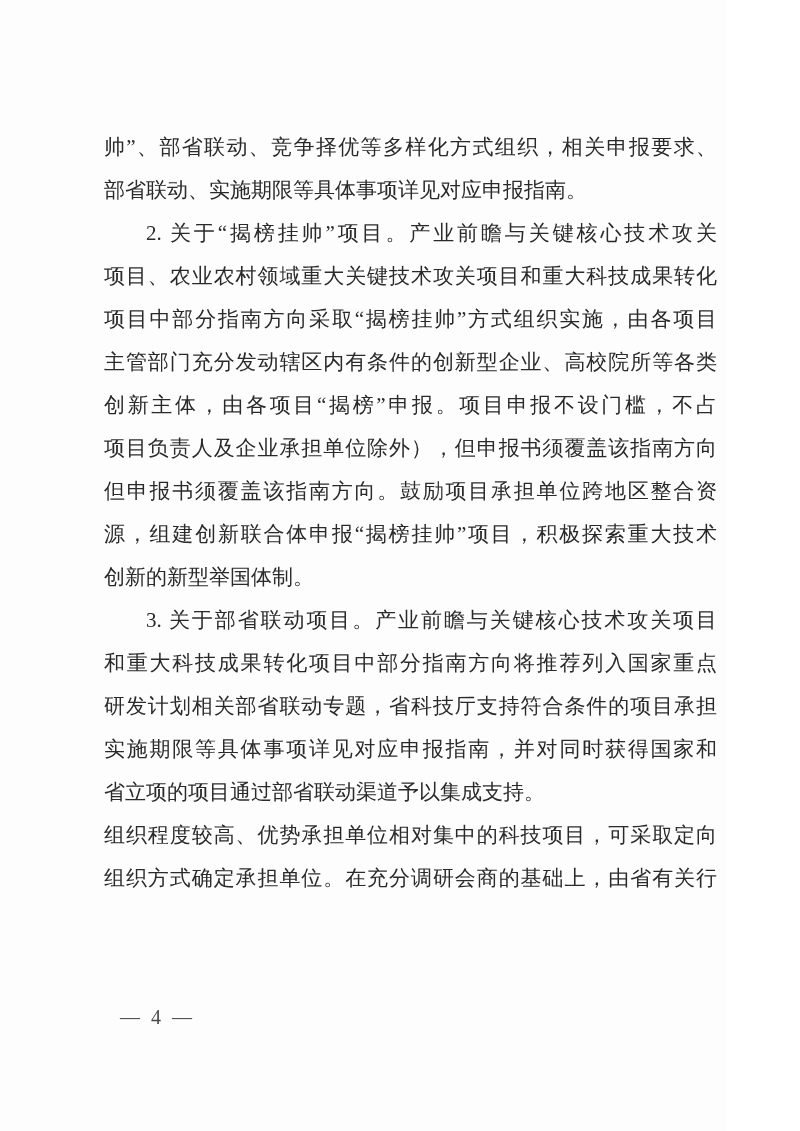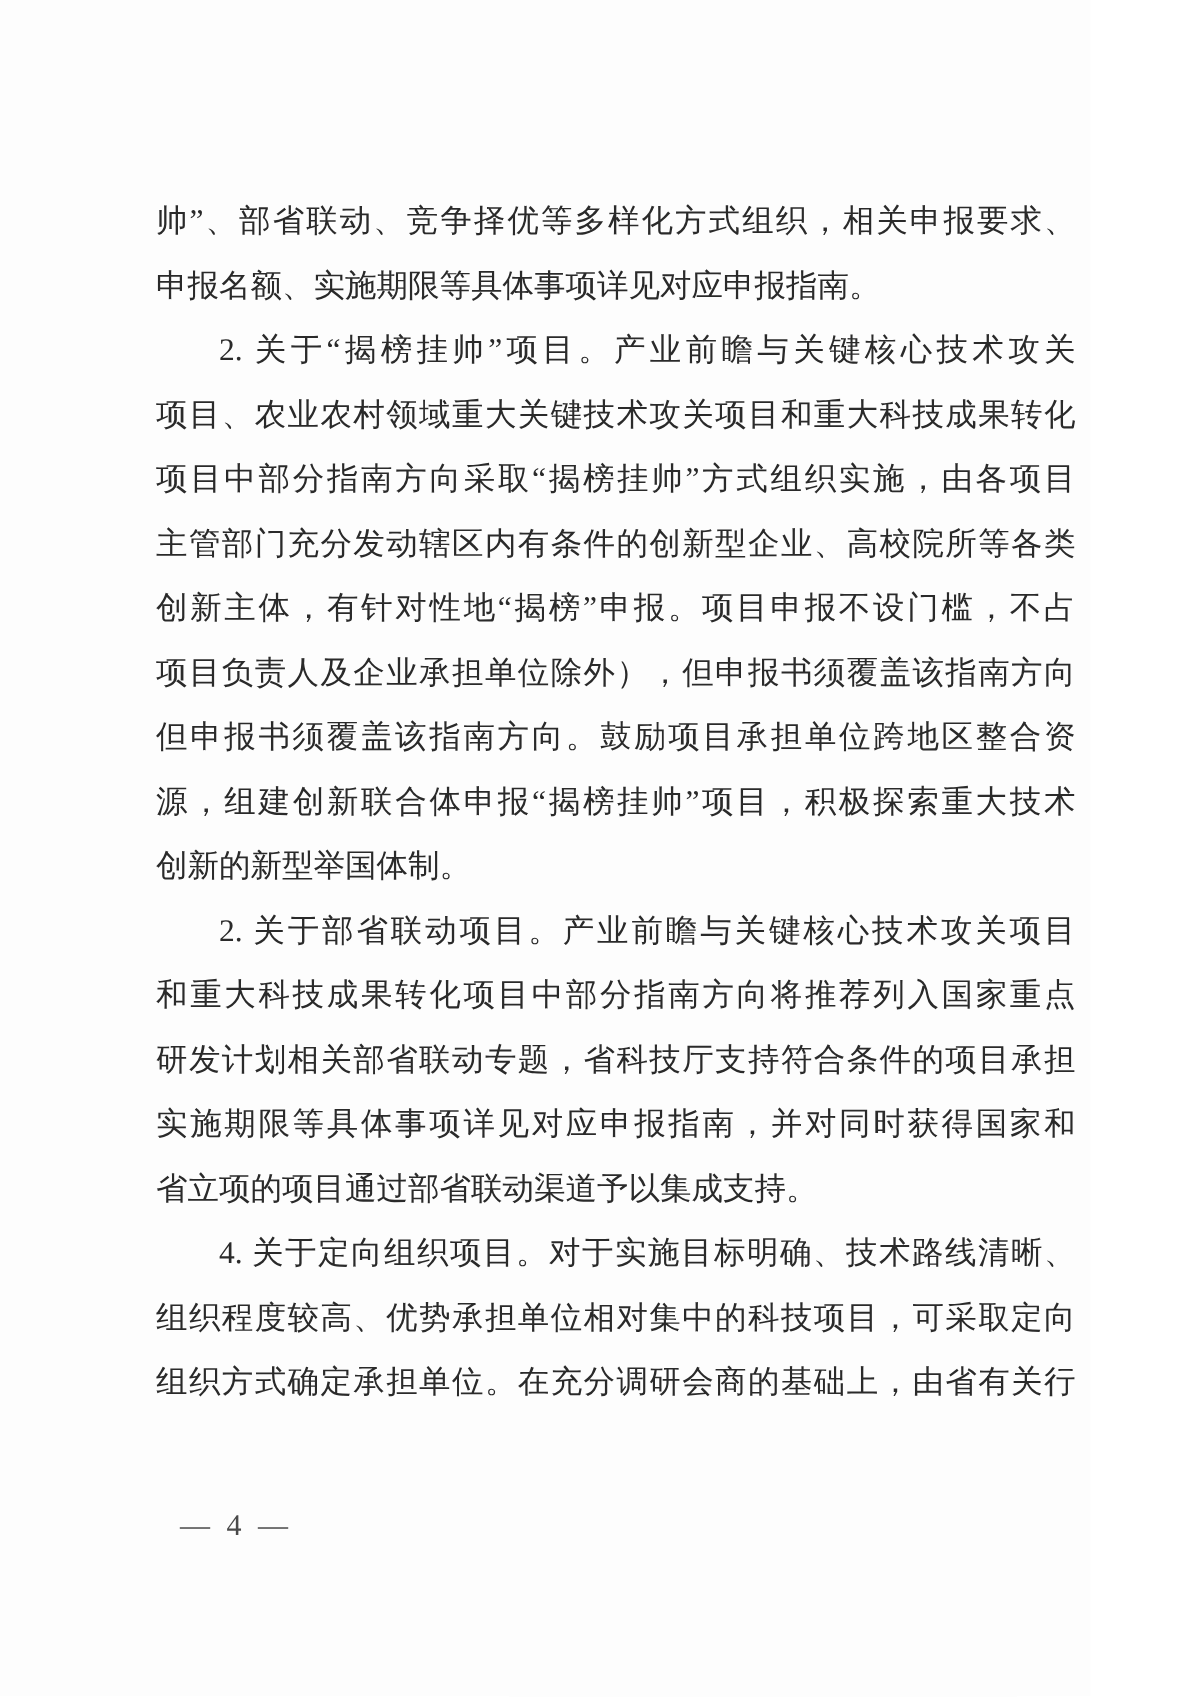--- a/index.html
+++ b/index.html
@@ -52,45 +52,44 @@
   }
 </style>
 </head>
 <body>
 
 <div class="page">
   <div class="body-text">
 
     <div class="para">
       <span class="line">帅”、部省联动、竞争择优等多样化方式组织，相关申报要求、</span>
-      <span class="line end">申报名额、实施期限等具体事项详见对应申报指南。</span>
+      <span class="line end">部省联动、实施期限等具体事项详见对应申报指南。</span>
     </div>
 
     <div class="para">
       <span class="line indent">2. 关于“揭榜挂帅”项目。产业前瞻与关键核心技术攻关</span>
       <span class="line">项目、农业农村领域重大关键技术攻关项目和重大科技成果转化</span>
       <span class="line">项目中部分指南方向采取“揭榜挂帅”方式组织实施，由各项目</span>
       <span class="line">主管部门充分发动辖区内有条件的创新型企业、高校院所等各类</span>
-      <span class="line">创新主体，有针对性地“揭榜”申报。项目申报不设门槛，不占</span>
+      <span class="line">创新主体，由各项目“揭榜”申报。项目申报不设门槛，不占</span>
       <span class="line">项目负责人及企业承担单位除外），但申报书须覆盖该指南方向</span>
       <span class="line">但申报书须覆盖该指南方向。鼓励项目承担单位跨地区整合资</span>
       <span class="line">源，组建创新联合体申报“揭榜挂帅”项目，积极探索重大技术</span>
       <span class="line end">创新的新型举国体制。</span>
     </div>
 
     <div class="para">
-      <span class="line indent">2. 关于部省联动项目。产业前瞻与关键核心技术攻关项目</span>
+      <span class="line indent">3. 关于部省联动项目。产业前瞻与关键核心技术攻关项目</span>
       <span class="line">和重大科技成果转化项目中部分指南方向将推荐列入国家重点</span>
       <span class="line">研发计划相关部省联动专题，省科技厅支持符合条件的项目承担</span>
       <span class="line">实施期限等具体事项详见对应申报指南，并对同时获得国家和</span>
       <span class="line end">省立项的项目通过部省联动渠道予以集成支持。</span>
     </div>
 
     <div class="para">
-      <span class="line indent">4. 关于定向组织项目。对于实施目标明确、技术路线清晰、</span>
       <span class="line">组织程度较高、优势承担单位相对集中的科技项目，可采取定向</span>
       <span class="line">组织方式确定承担单位。在充分调研会商的基础上，由省有关行</span>
     </div>
 
   </div>
 
   <div class="page-number">— 4 —</div>
 </div>
 
 </body></html>

